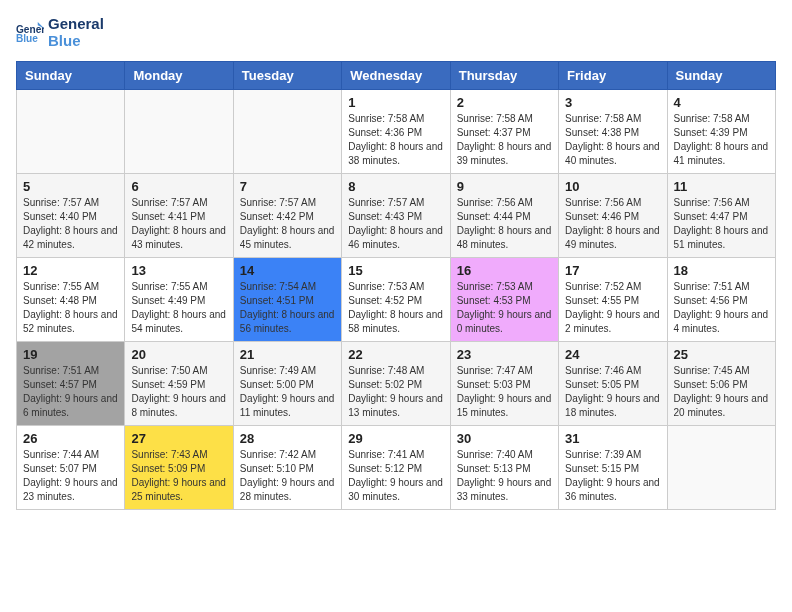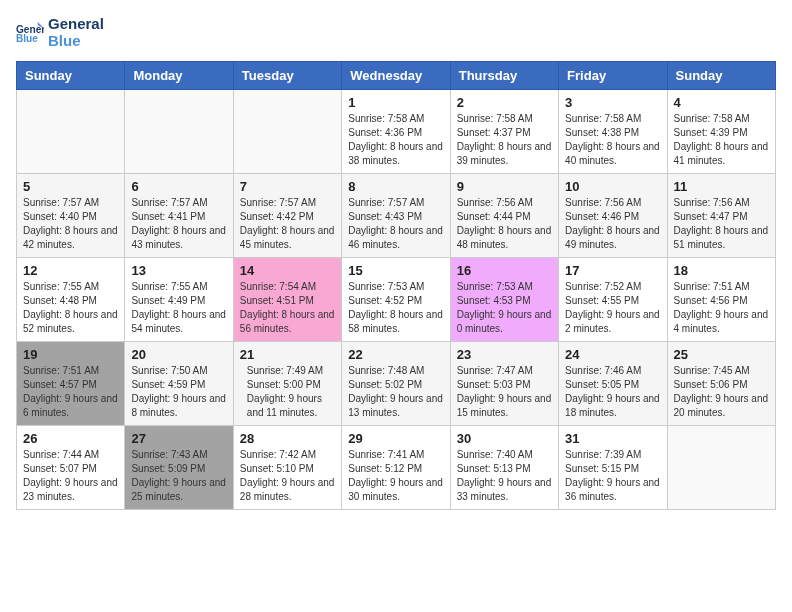--- a/index.html
+++ b/index.html
@@ -197,21 +197,21 @@
           <div class="day-info" style="white-space: pre-line;">Sunrise: 7:55 AM
 Sunset: 4:48 PM
 Daylight: 8 hours and 52 minutes.</div>
         </td>
         <td style="background: rgb(255, 255, 255);">
           <span class="day-num">13</span>
           <div class="day-info" style="white-space: pre-line;">Sunrise: 7:55 AM
 Sunset: 4:49 PM
 Daylight: 8 hours and 54 minutes.</div>
         </td>
-        <td style="background: #f9a8d4;">
+        <td style="background: #3b82f6;">
           <span class="day-num">14</span>
           <div class="day-info" style="white-space: pre-line;">Sunrise: 7:54 AM
 Sunset: 4:51 PM
 Daylight: 8 hours and 56 minutes.</div>
         </td>
         <td style="background: rgb(255, 255, 255);">
           <span class="day-num">15</span>
           <div class="day-info" style="white-space: pre-line;">Sunrise: 7:53 AM
 Sunset: 4:52 PM
 Daylight: 8 hours and 58 minutes.</div>
@@ -243,21 +243,21 @@
 Daylight: 9 hours and 6 minutes.</div>
         </td>
         <td style="background: rgb(245, 245, 245);">
           <span class="day-num">20</span>
           <div class="day-info" style="white-space: pre-line;">Sunrise: 7:50 AM
 Sunset: 4:59 PM
 Daylight: 9 hours and 8 minutes.</div>
         </td>
         <td style="background: rgb(245, 245, 245);">
           <span class="day-num">21</span>
-          <div class="day-info" style="white-space: pre-line; margin-left: 7px;">Sunrise: 7:49 AM
+          <div class="day-info" style="white-space: pre-line;">Sunrise: 7:49 AM
 Sunset: 5:00 PM
 Daylight: 9 hours and 11 minutes.</div>
         </td>
         <td style="background: rgb(245, 245, 245);">
           <span class="day-num">22</span>
           <div class="day-info" style="white-space: pre-line;">Sunrise: 7:48 AM
 Sunset: 5:02 PM
 Daylight: 9 hours and 13 minutes.</div>
         </td>
         <td style="background: rgb(245, 245, 245);">
@@ -279,21 +279,21 @@
 Daylight: 9 hours and 20 minutes.</div>
         </td>
       </tr>
       <tr>
         <td style="background: rgb(255, 255, 255);">
           <span class="day-num">26</span>
           <div class="day-info" style="white-space: pre-line;">Sunrise: 7:44 AM
 Sunset: 5:07 PM
 Daylight: 9 hours and 23 minutes.</div>
         </td>
-        <td style="background: #a3a3a3;">
+        <td style="background: #fde047;">
           <span class="day-num">27</span>
           <div class="day-info" style="white-space: pre-line;">Sunrise: 7:43 AM
 Sunset: 5:09 PM
 Daylight: 9 hours and 25 minutes.</div>
         </td>
         <td style="background: rgb(255, 255, 255);">
           <span class="day-num">28</span>
           <div class="day-info" style="white-space: pre-line;">Sunrise: 7:42 AM
 Sunset: 5:10 PM
 Daylight: 9 hours and 28 minutes.</div>

